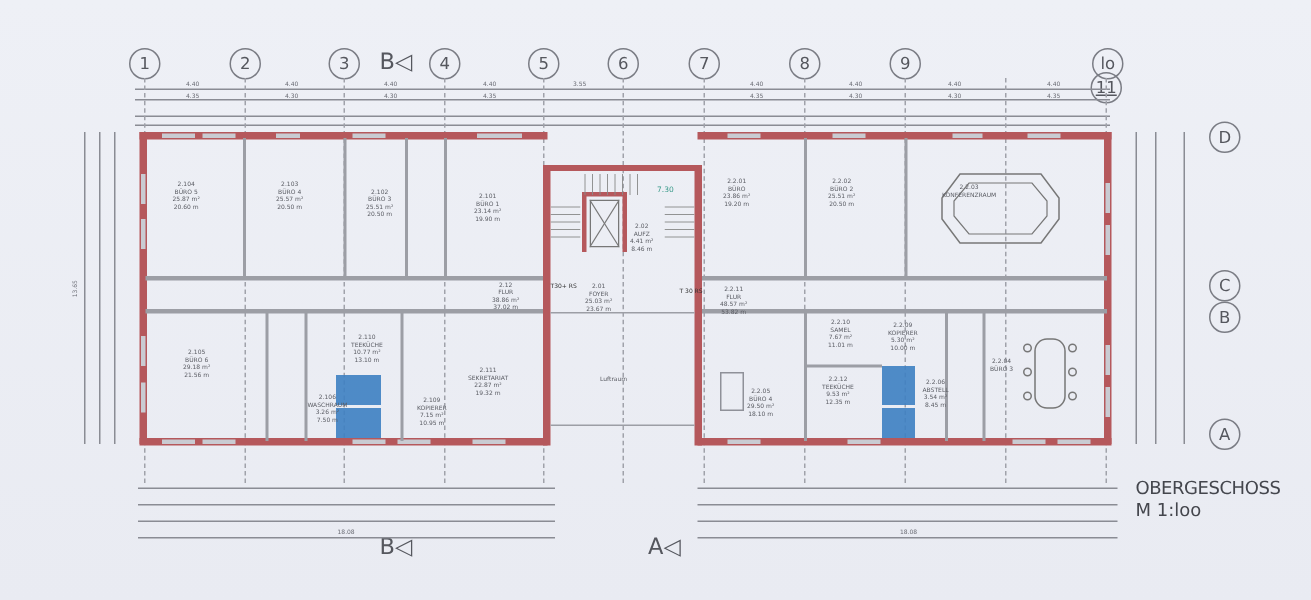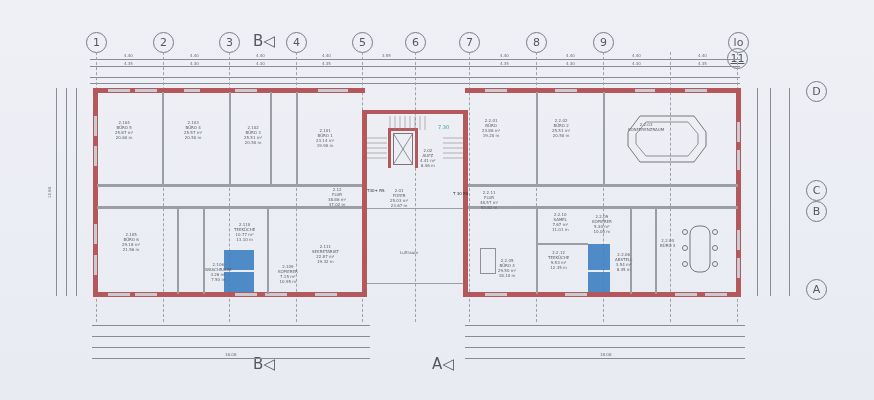--- a/index.html
+++ b/index.html
@@ -306,13 +306,17 @@
 <span>ABSTELL</span>
 <span>3.54 m²</span>
 <span>8.45 m</span></div>
   <div class="room-label" style="left:498px;top:258px;"><span>2.2.05</span>
 <span>BÜRO 4</span>
 <span>29.50 m²</span>
 <span>18.10 m</span></div>
   <div class="room-label" style="left:660px;top:238px;"><span>2.2.04</span>
 <span>BÜRO 3</span></div>
 
+  <div class="title-block">
+    <div class="t1">OBERGESCHOSS</div>
+    <div class="t2">M   1:loo</div>
+  </div>
 </div>
 
 </body></html>

